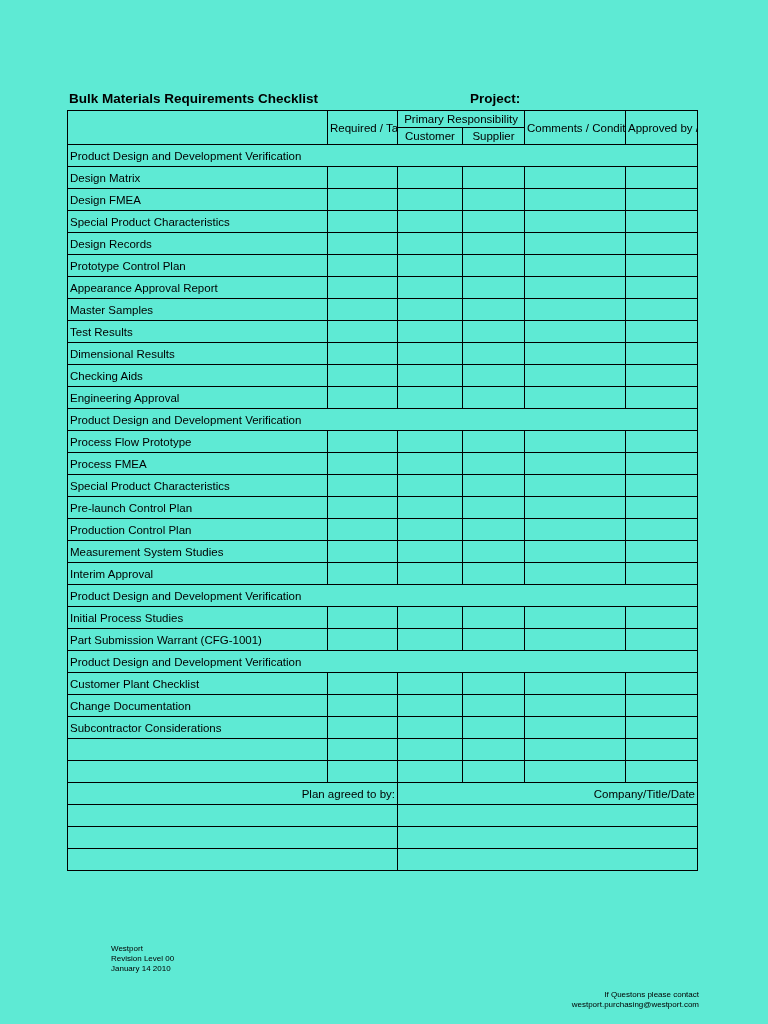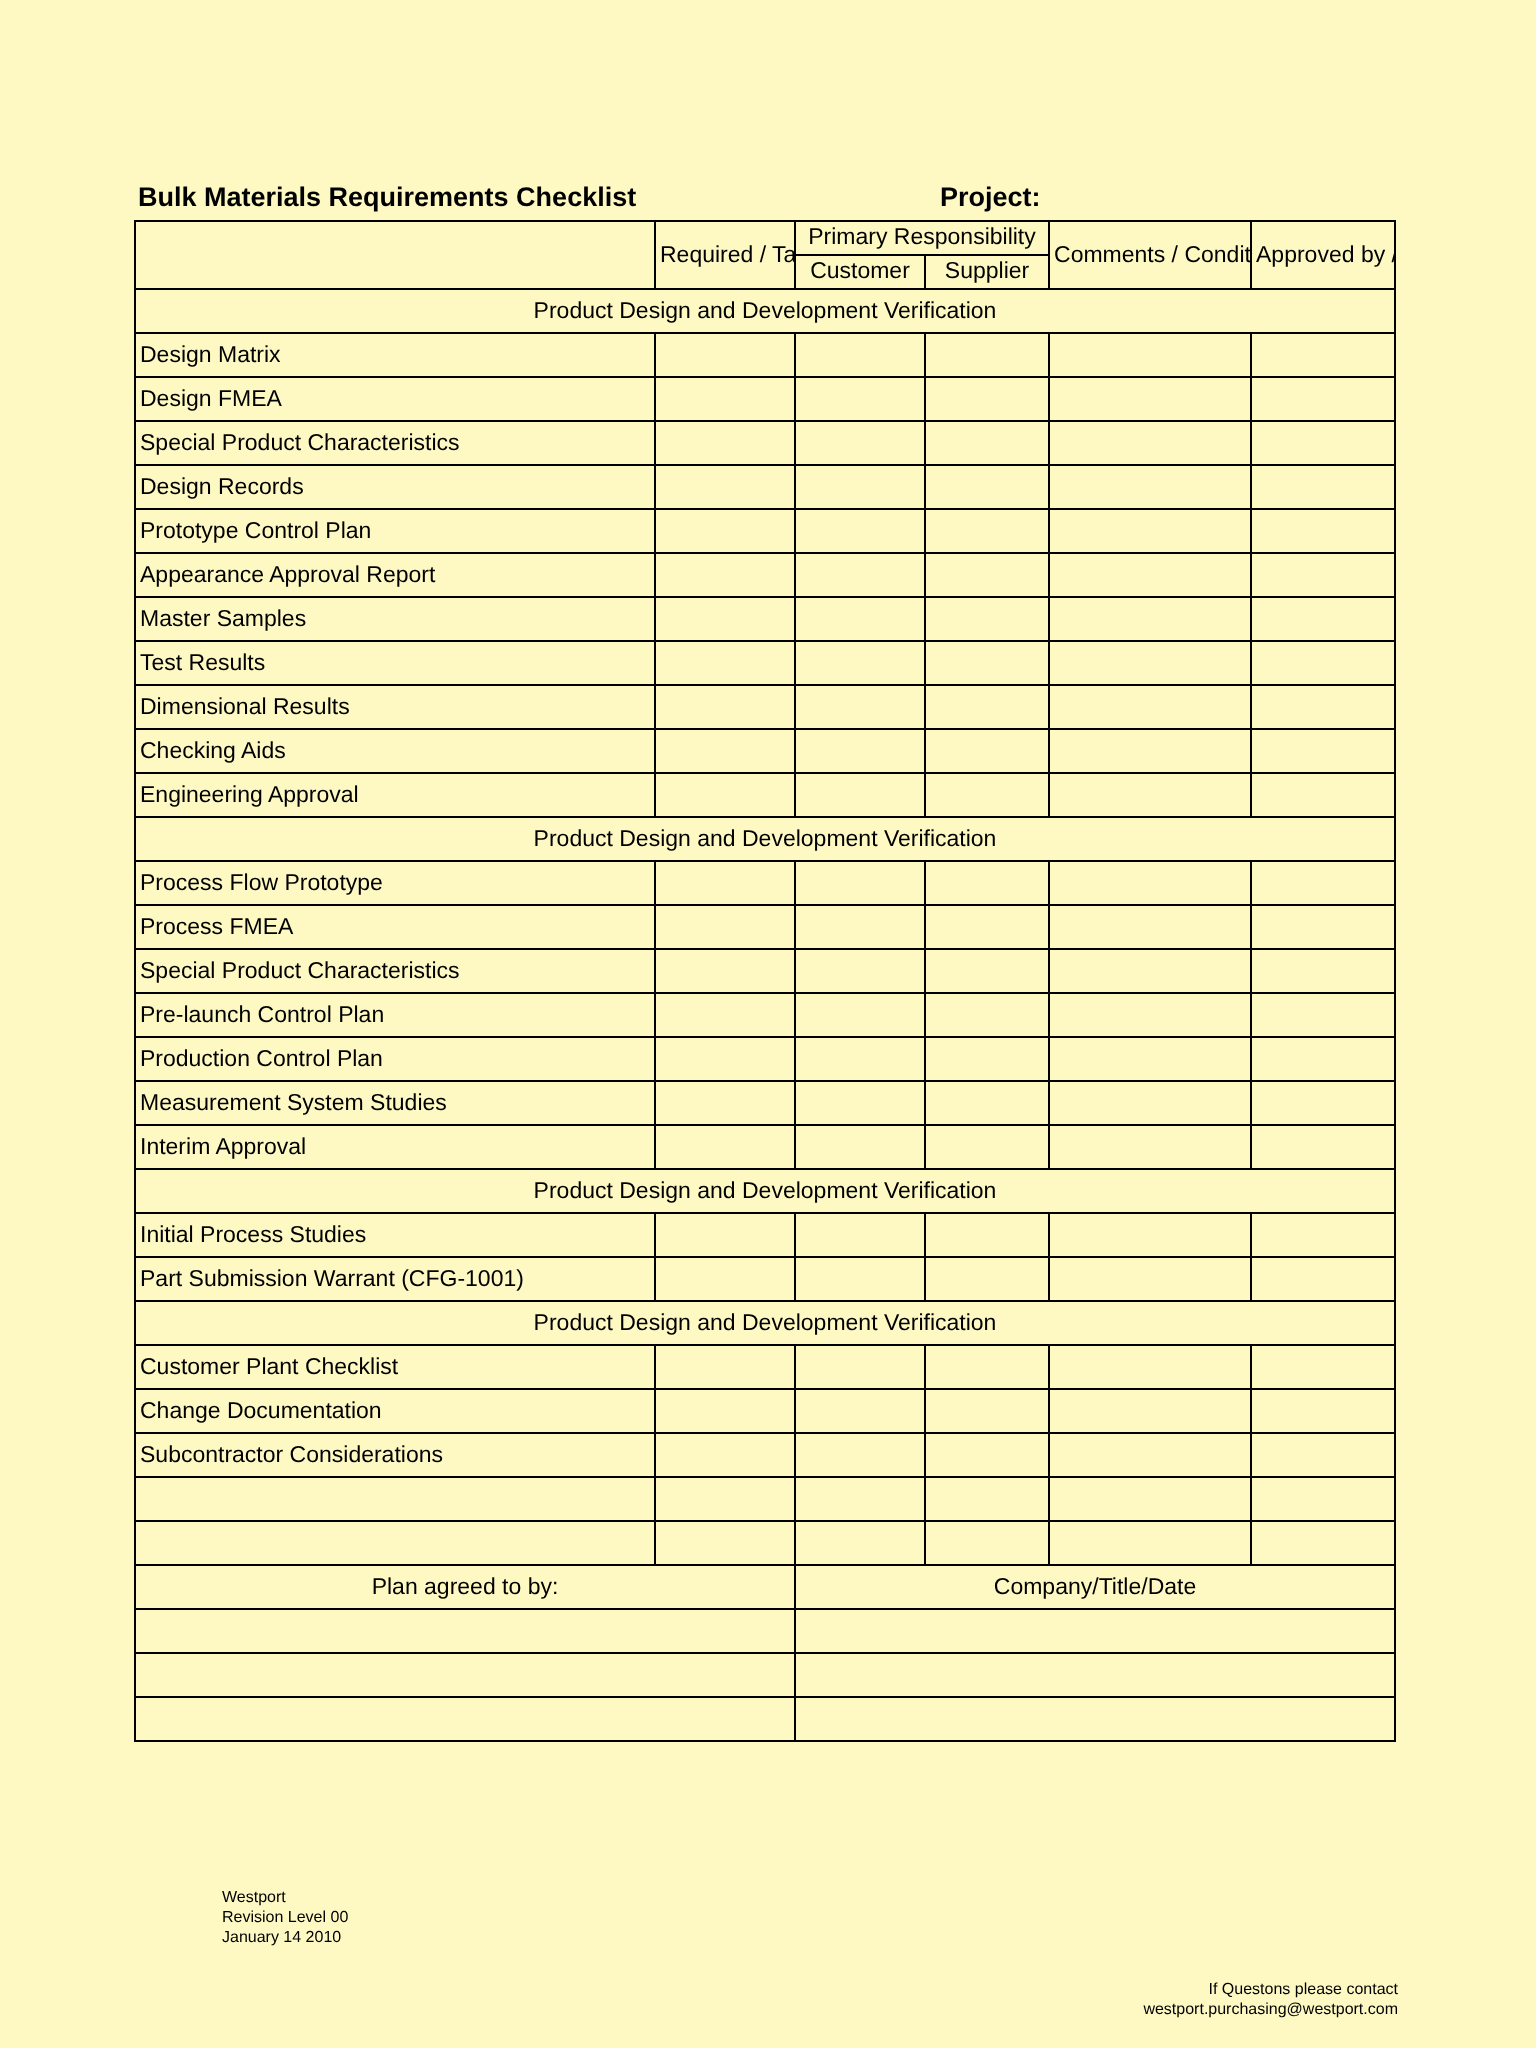--- a/index.html
+++ b/index.html
@@ -6,21 +6,21 @@
     margin: 0;
     padding: 0;
     background: #ffffff;
     font-family: "Liberation Sans", sans-serif;
     color: #000000;
   }
   .sheet {
     position: relative;
     width: 768px;
     height: 1024px;
-    background: #fef9c3;
+    background: #5eead4;
     overflow: hidden;
   }
   .title-bar {
     position: absolute;
     top: 91px;
     left: 68px;
     width: 630px;
     height: 18px;
   }
   .doc-title {
@@ -60,29 +60,29 @@
     text-align: center;
     height: 16px;
     line-height: 15px;
     font-size: 11px;
   }
   .pre { white-space: pre-line; line-height: 14px; }
   tbody td { height: 21px; }
   td.section-title {
     font-weight: bold;
     padding-left: 2px;
-    text-align: center;
+    text-align: left;
   }
   td.item-label {
     padding-left: 36px;
     text-align: left;
   }
   td.plan-label, td.company-label {
     padding-left: 3px;
-    text-align: center;
+    text-align: right;
   }
   .footer-left {
     position: absolute;
     left: 67px;
     top: 944px;
     font-size: 8px;
     line-height: 10px;
     text-align: left;
     margin-left: 44px;
   }

